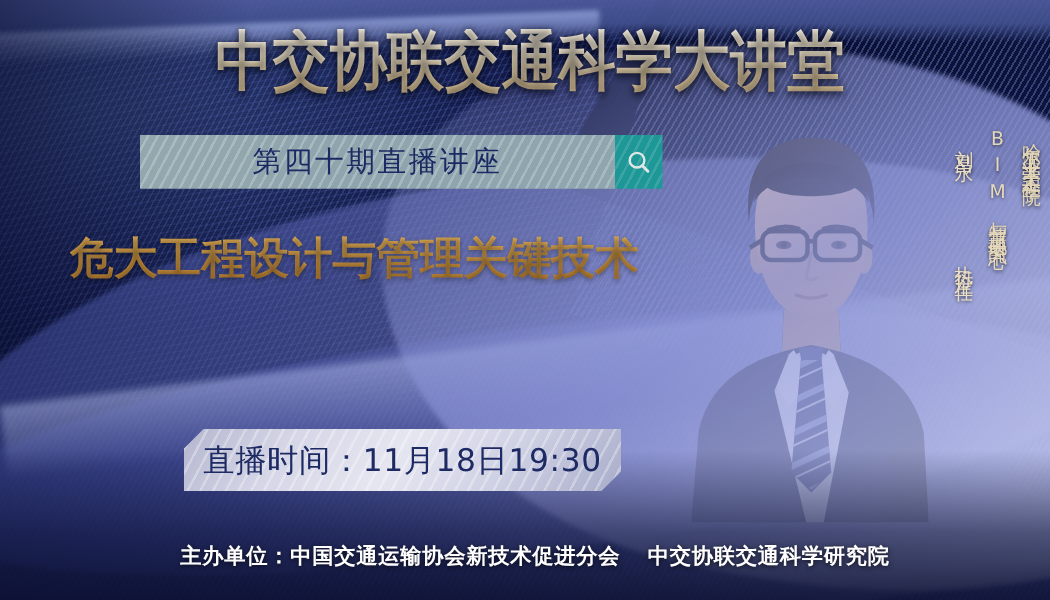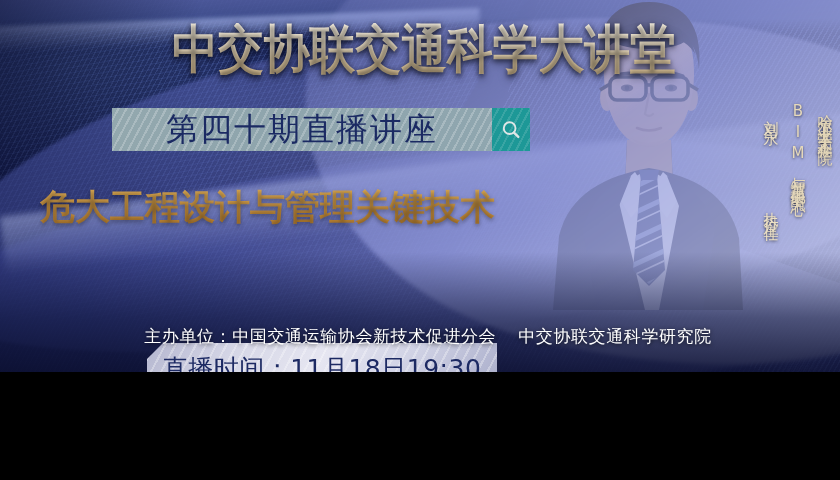--- a/index.html
+++ b/index.html
@@ -4,21 +4,21 @@
 <title>Webinar Poster</title>
 <style>
   html, body {
     margin: 0;
     padding: 0;
     background: #000;
   }
   #poster {
     position: relative;
     width: 840px;
-    height: 372px;
+    height: 480px;
     overflow: hidden;
     font-family: "Liberation Sans", "DejaVu Sans", sans-serif;
     background: #0d1240;
     user-select: none;
   }
 
   
   .bg-base {
     position: absolute;
     inset: 0;
@@ -210,21 +210,21 @@
       rgba(255,255,255,0.00) 0px,
       rgba(255,255,255,0.00) 5px,
       rgba(255,255,255,0.22) 5px,
       rgba(255,255,255,0.22) 7px
     );
     pointer-events: none;
   }
   .subtitle-bar .field span {
     position: relative;
     z-index: 2;
-    font-size: 32px;
+    font-size: 23px;
     font-weight: 400;
     color: #1b2a63;
     letter-spacing: 2px;
     font-family: "DejaVu Sans", "Liberation Sans", sans-serif;
   }
   .subtitle-bar .search-cell {
     position: relative;
     width: 38px;
     background: #1d9897;
     display: flex;
@@ -242,21 +242,21 @@
       rgba(255,255,255,0.00) 5px,
       rgba(255,255,255,0.13) 5px,
       rgba(255,255,255,0.13) 7px
     );
   }
   .subtitle-bar .search-cell svg { position: relative; z-index: 2; }
 
   
   .headline {
     position: absolute;
-    left: 40px;
+    left: 56px;
     top: 188px;
     width: 500px;
     display: flex;
     justify-content: space-between;
   }
   .headline span {
     font-family: "DejaVu Sans", "Liberation Sans", sans-serif;
     font-size: 35px;
     font-weight: 700;
     line-height: 1.12;
@@ -353,21 +353,21 @@
   }
 
   
   .footer {
     position: absolute;
     left: 16px; right: 0;
     bottom: 24px;
     text-align: center;
     font-family: "DejaVu Sans", "Liberation Sans", sans-serif;
     font-size: 17px;
-    font-weight: 400;
+    font-weight: 700;
     color: #ffffff;
     letter-spacing: .6px;
     text-shadow: 0 1px 4px rgba(0,0,0,.75);
   }
   .footer .gap { display: inline-block; width: 22px; }
 </style>
 </head>
 <body>
 
 <div id="poster">

